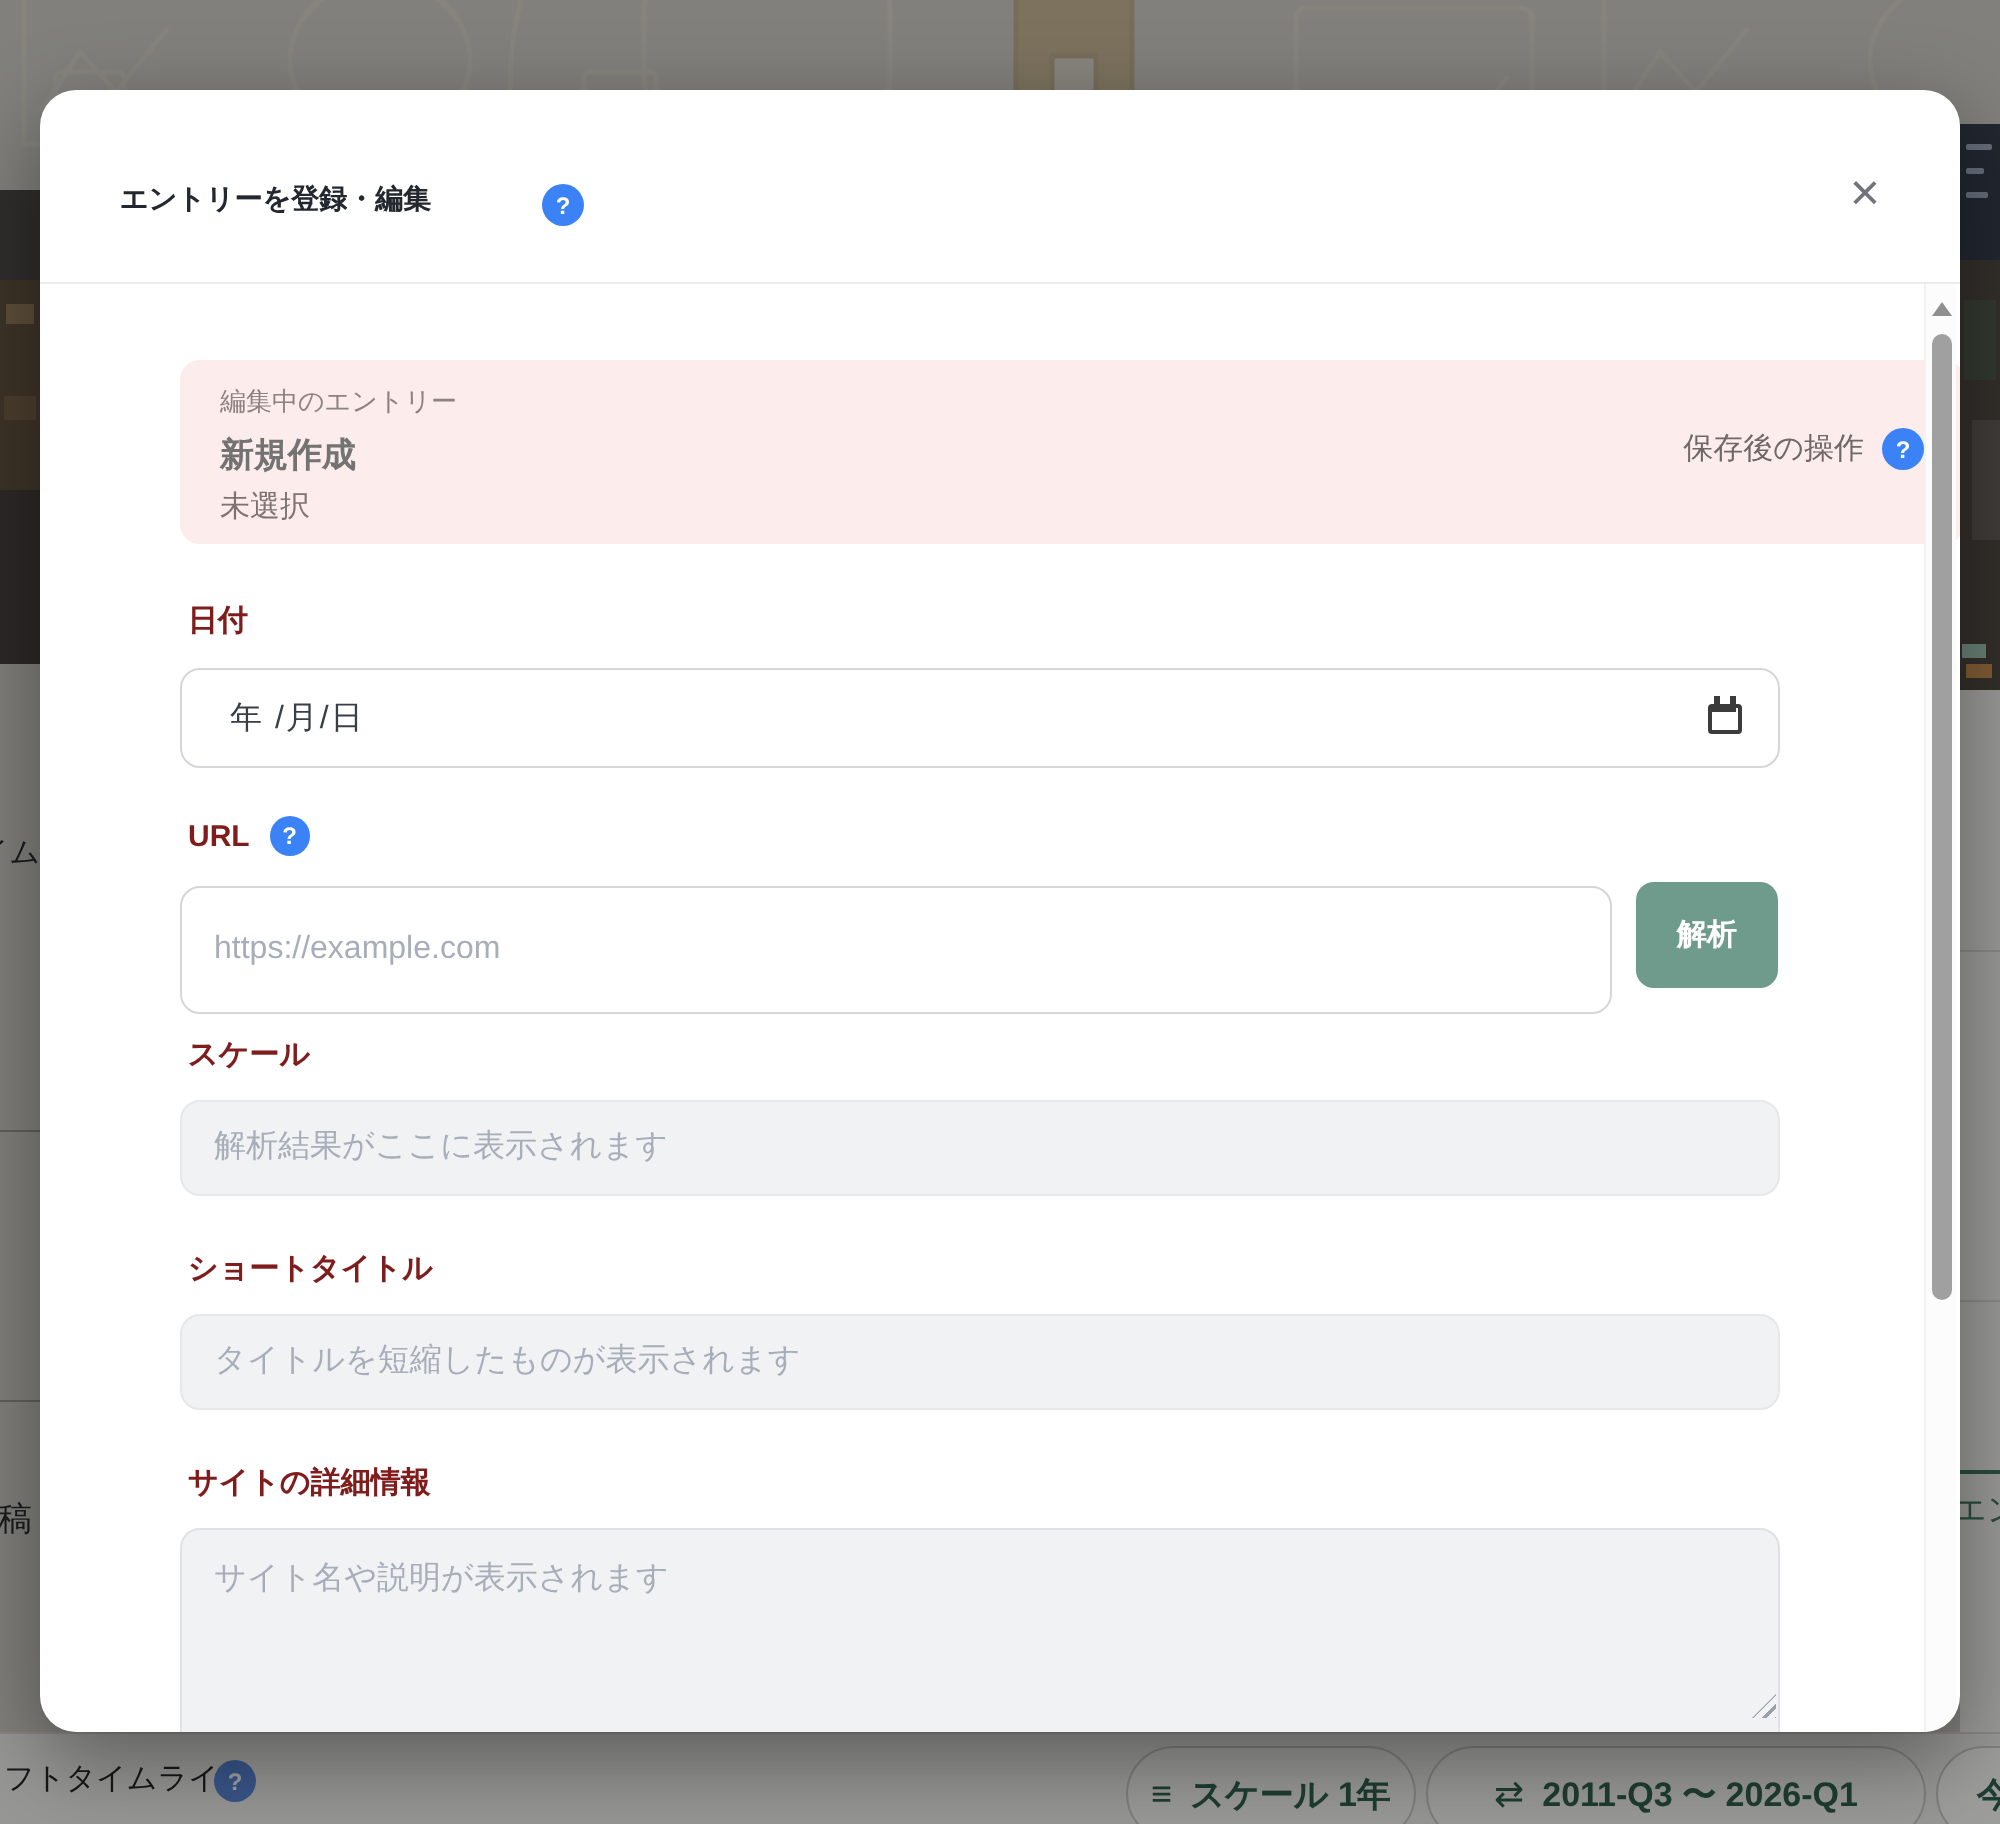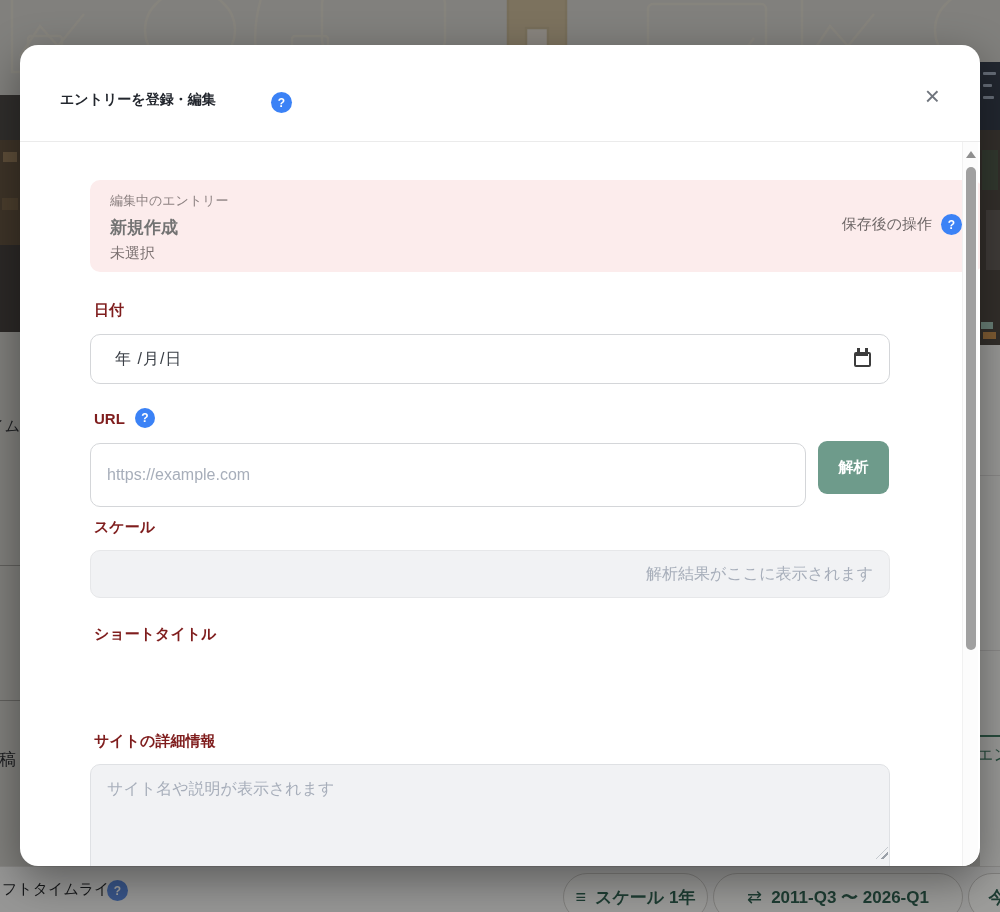--- a/index.html
+++ b/index.html
@@ -200,23 +200,24 @@
   </div>
 
   <div class="label-row" style="top:363px;justify-content:center;">
     <span class="f-label" style="position:static;">URL</span>
     <span class="help-badge" style="background:#3b82f6;width:20px;height:20px;">?</span>
   </div>
   <input class="inp url-input" placeholder="https://example.com" style="">
   <button class="analyze-btn">解析</button>
 
   <div class="f-label" style="top:473px;">スケール</div>
-  <input class="inp readonly" style="top: 505px; text-align: right;" placeholder="解析結果がここに表示されます">
+  <input class="inp readonly" style="top: 505px;" placeholder="解析結果がここに表示されます">
 
   <div class="f-label" style="top:580px;">ショートタイトル</div>
+  <input class="inp readonly" style="top: 612px;" placeholder="タイトルを短縮したものが表示されます">
 
   <div class="f-label" style="top:687px;">サイトの詳細情報</div>
   <textarea class="ta" placeholder="サイト名や説明が表示されます" style=""></textarea>
   <div class="grip"></div>
 
   <div class="sb-track">
     <div class="sb-up"></div>
     <div class="sb-thumb"></div>
 
   </div>

